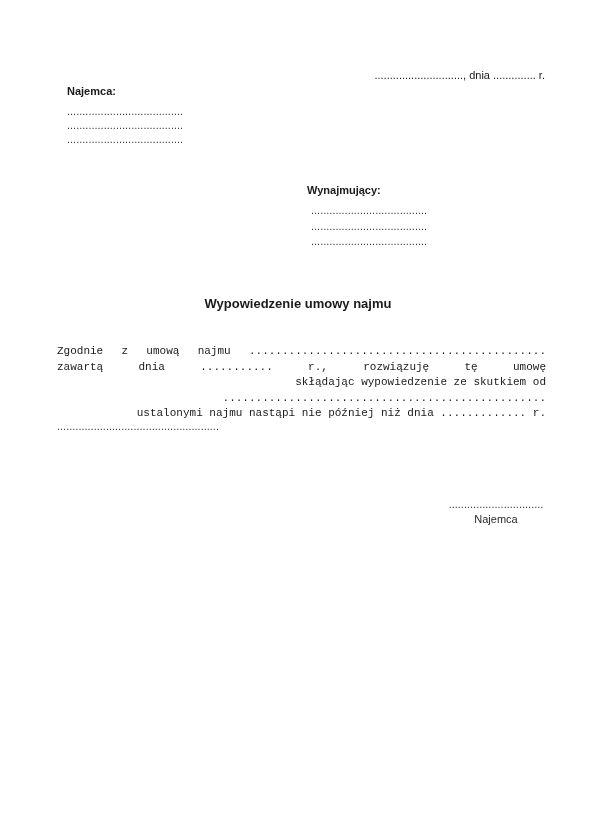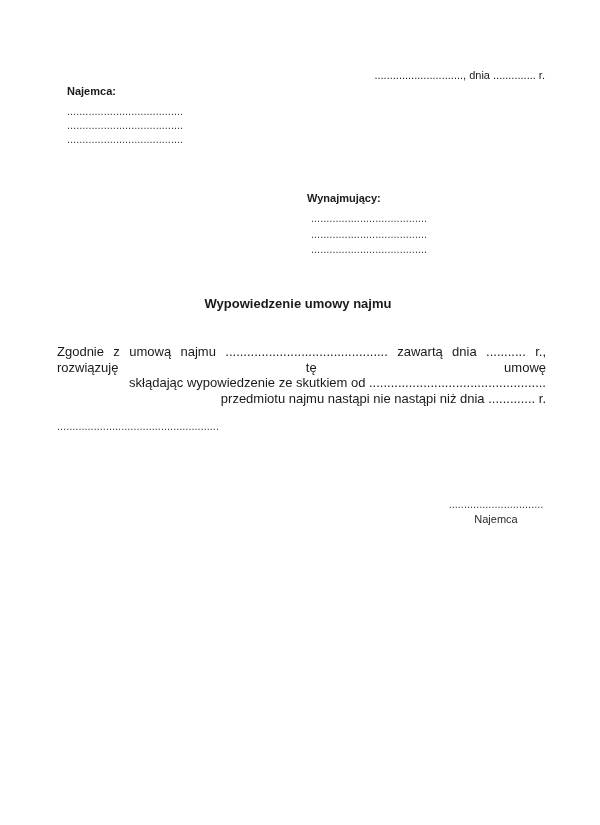--- a/index.html
+++ b/index.html
@@ -23,21 +23,21 @@
     font-size: 11px;
     line-height: 13px;
     text-align: right;
     white-space: nowrap;
   }
   .party-block {
     position: absolute;
     font-size: 11px;
   }
   .tenant-block  { left: 67px;  top: 84px; }
-  .landlord-block{ left: 307px; top: 191px; }
+  .landlord-block{ left: 307px; top: 183px; }
   .party-label {
     font-weight: bold;
     line-height: 14px;
     margin-bottom: 6px;
   }
   .fill-line {
     line-height: 14px;
     white-space: nowrap;
     color: #3d3d3d;
   }
@@ -52,22 +52,23 @@
     width: 596px;
     text-align: center;
     font-size: 13px;
     font-weight: bold;
   }
   .body-block {
     position: absolute;
     left: 57px;
     top: 344px;
     width: 489px;
-    font-size: 13px;
+    font-size: 11px;
     line-height: 15.5px;
+    font-family: Liberation Mono, monospace;
   }
   .body-line {
     text-align: right;
     white-space: normal;
   }
   .body-line.justified {
     text-align: justify;
     text-align-last: justify;
   }
   .standalone-dots {
@@ -115,21 +116,21 @@
     <div class="fill-line">......................................</div>
     <div class="fill-line">......................................</div>
     <div class="fill-line">......................................</div>
   </div>
 
   <div class="doc-title">Wypowiedzenie umowy najmu</div>
 
   <div class="body-block">
     <div class="body-line justified">Zgodnie z umową najmu ............................................. zawartą dnia ........... r., rozwiązuję tę umowę</div>
     <div class="body-line">skłądając wypowiedzenie ze skutkiem od .................................................</div>
-    <div class="body-line">przedmiotu najmu nastąpi nie nastąpi niż dnia ............. r.</div>
+    <div class="body-line">ustalonymi najmu nastąpi nie później niż dnia ............. r.</div>
   </div>
 
   <div class="standalone-dots">.....................................................</div>
 
   <div class="signature-block">
     <div class="signature-dots">...............................</div>
     <div class="signature-label">Najemca</div>
   </div>
 
 </div>

